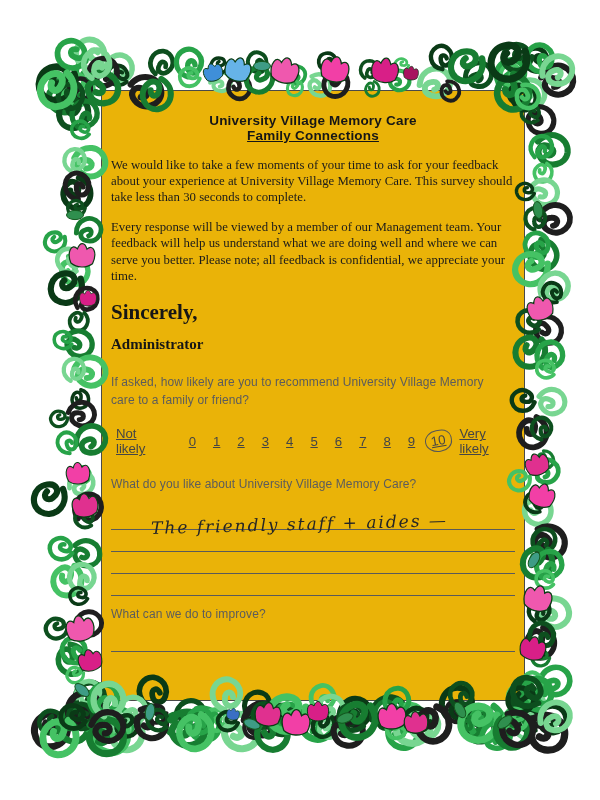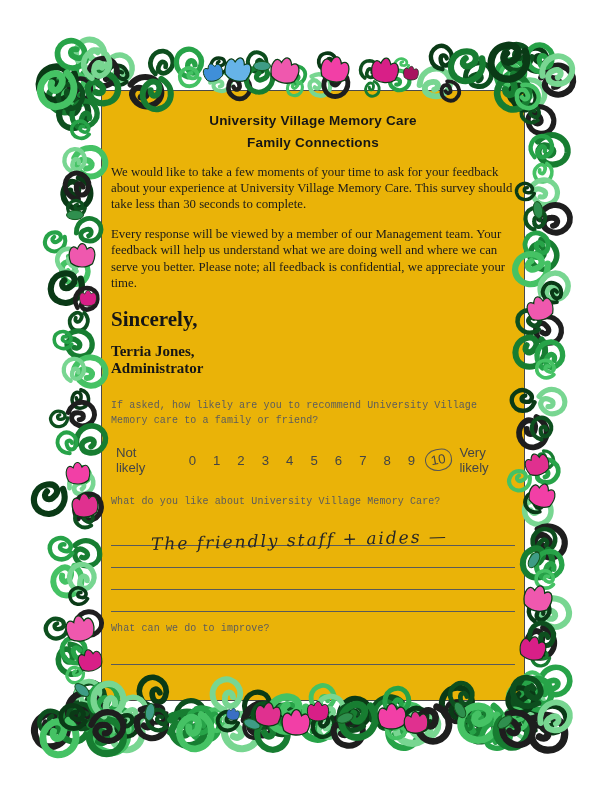--- a/index.html
+++ b/index.html
@@ -11,35 +11,35 @@
   #frame-svg{position:absolute;left:0;top:0;z-index:2;pointer-events:none;}
   .survey-page{
     position:absolute;left:101px;top:90px;width:424px;height:611px;
     background:#eab308;border:1px solid #4a4a4a;z-index:1;box-sizing:border-box;
     padding:22px 9px 0 9px;overflow:hidden;
   }
   .title,.subtitle{
     font-family:"Liberation Sans", sans-serif;font-weight:bold;
     font-size:13.5px;color:#161616;text-align:center;letter-spacing:.2px;
   }
-  .subtitle{margin-top:7px;}
+  .subtitle{text-decoration:underline;}
   .para{font-size:12.8px;line-height:1.26;color:#1b1b1b;margin-top:14px;}
   .para.first{margin-top:14px;}
   .closing{font-size:21px;font-weight:bold;color:#161616;margin-top:16px;}
   .signature{font-size:15px;font-weight:bold;color:#161616;margin-top:11px;line-height:1.18;}
   .question{
-    font-family:Liberation Mono, monospace;font-size:10px;color:#5c5c5c;
+    font-family:Liberation Sans, sans-serif;font-size:12px;color:#5c5c5c;
     line-height:1.5;letter-spacing:.1px;
   }
   .q-recommend{margin-top:20px;width:96%;}
   .q-like{margin-top:19px;}
   .q-improve{margin-top:9px;}
   .scale-row{
     font-family:"Liberation Sans", sans-serif;font-size:13.2px;color:#454545;
-    margin-top:17px;display:flex;align-items:center;padding-left:5px;
+    margin-top:17px;display:flex;align-items:center;padding-left:5px;text-decoration:underline;
   }
   .scale-low{margin-right:14px;}
   .scale-high{margin-left:7px;}
   .scale-num{display:inline-block;width:26px;text-align:center;}
   .scale-num.ten{width:auto;}
   .circled{
     display:inline-block;border:1.6px solid #565656;
     border-radius:60% 50% 58% 65%;padding:2px 5px 3px 5px;
     transform:rotate(-10deg);margin:0 1px;
   }
@@ -320,21 +320,20 @@
 <div class="survey-page">
 
   <div class="title">University Village Memory Care</div>
   <div class="subtitle">Family Connections</div>
 
   <div class="para first">We would like to take a few moments of your time to ask for your feedback about your experience at University Village Memory Care. This survey should take less than 30 seconds to complete.</div>
   <div class="para">Every response will be viewed by a member of our Management team. Your feedback will help us understand what we are doing well and where we can serve you better. Please note; all feedback is confidential, we appreciate your time.</div>
 
   <div class="closing">Sincerely,</div>
   <div class="signature">
-    <div>Terria Jones,</div>
     <div>Administrator</div>
   </div>
 
   <div class="question q-recommend">If asked, how likely are you to recommend University Village Memory care to a family or friend?</div>
 
   <div class="scale-row">
     <span class="scale-low">Not likely</span>
     <span class="scale-num">0</span>
     <span class="scale-num">1</span>
     <span class="scale-num">2</span>

